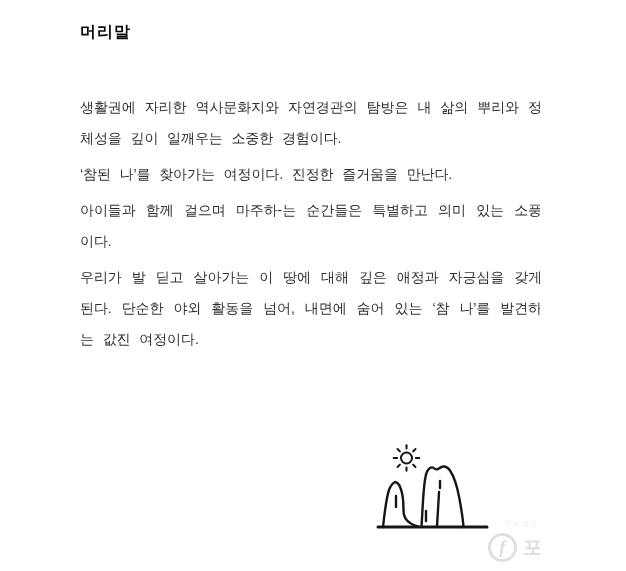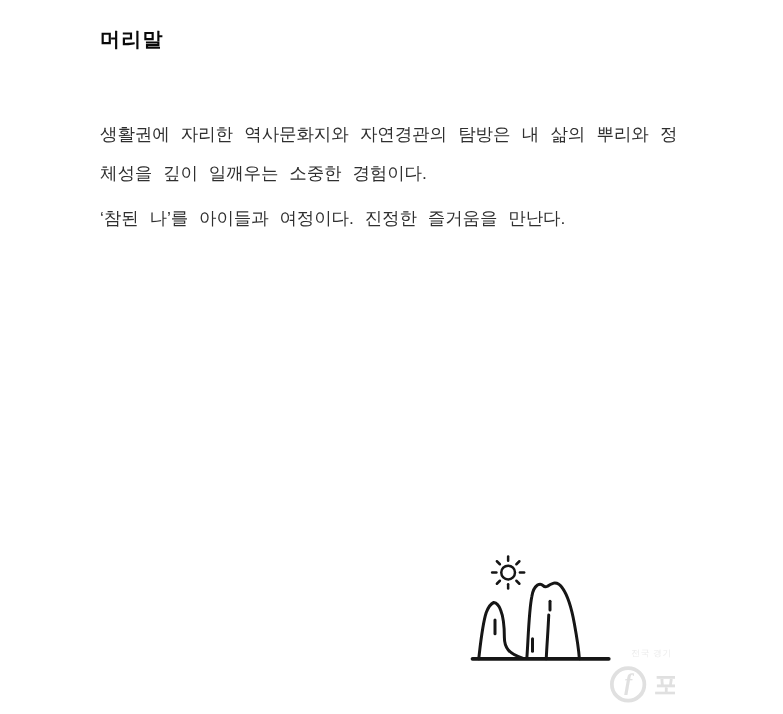--- a/index.html
+++ b/index.html
@@ -98,21 +98,23 @@
 </style>
 </head>
 <body>
 
 <div class="page">
 
   <h1 class="doc-title">머리말</h1>
 
   <div class="body-copy">
     <p>생활권에 자리한 역사문화지와 자연경관의 탐방은 내 삶의 뿌리와 정체성을 깊이 일깨우는 소중한 경험이다.</p>
-    <p>‘참된 나’를 아이들과 여정이다. 진정한 즐거움을 만난다.</p>
+    <p>‘참된 나’를 찾아가는 여정이다. 진정한 즐거움을 만난다.</p>
+    <p>아이들과 함께 걸으며 마주하-는 순간들은 특별하고 의미 있는 소풍이다.</p>
+    <p>우리가 발 딛고 살아가는 이 땅에 대해 깊은 애정과 자긍심을 갖게 된다. 단순한 야외 활동을 넘어, 내면에 숨어 있는 ‘참 나’를 발견하는 값진 여정이다.</p>
   </div>
 
   <div class="illustration">
     <svg width="116" height="88" viewBox="0 0 116 88" fill="none" stroke="#161616" stroke-width="2.4" stroke-linecap="round" stroke-linejoin="round">
 
       <line x1="4" y1="83" x2="113" y2="83" stroke-width="3"></line>
 
       <g stroke-width="2">
         <circle cx="32.5" cy="14" r="5.5"></circle>
         <line x1="32.5" y1="4.6" x2="32.5" y2="1.2"></line>

